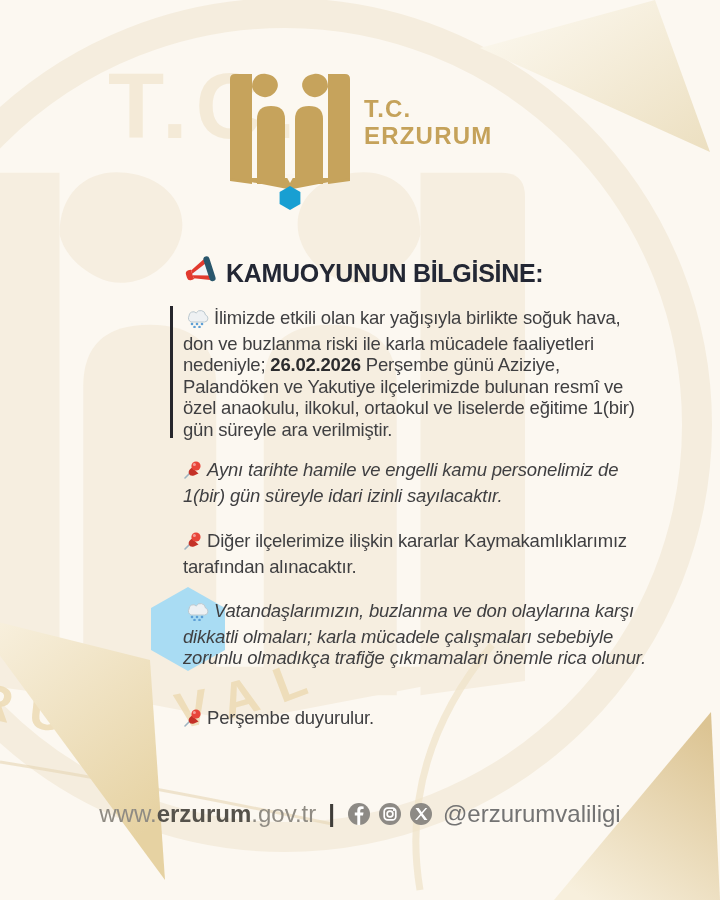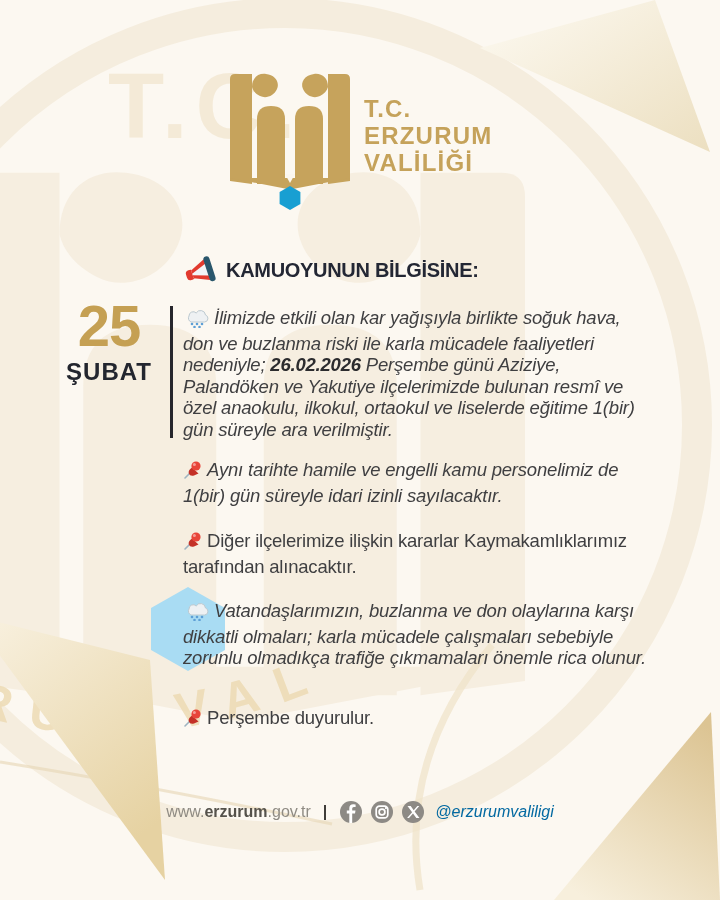--- a/index.html
+++ b/index.html
@@ -11,45 +11,45 @@
   .abs{position:absolute;}
   
   #bg{position:absolute;left:0;top:0;width:720px;height:900px;z-index:0;}
   
   #logo{left:230px;top:73px;width:120px;height:140px;z-index:2;}
   #brand-text{left:364px;top:95px;z-index:2;color:#c5a25a;font-weight:700;
     font-size:24px;line-height:27px;letter-spacing:1.2px;}
   
   #megaphone{left:183px;top:254px;width:37px;height:37px;z-index:2;}
   #heading{left:226px;top:259px;z-index:2;color:#232734;font-weight:700;
-    font-size:20px;letter-spacing:-0.3px;}
+    font-size:25px;letter-spacing:-0.3px;}
   
   #date{left:56px;top:297px;width:106px;text-align:center;z-index:2;}
   #date .day{color:#c5a053;font-weight:700;font-size:58px;line-height:58px;letter-spacing:-1px;}
   #date .month{color:#23262f;font-weight:700;font-size:24px;line-height:28px;letter-spacing:1px;margin-top:3px;}
   #divider{left:170px;top:306px;width:3px;height:132px;background:#26262c;z-index:2;}
   
   .para{left:183px;width:472px;z-index:2;color:#3f3f41;font-size:18.5px;
     line-height:21.5px;letter-spacing:-0.2px;}
   .para b{font-weight:700;color:#2c2c2e;}
   .ic{display:inline-block;vertical-align:-4px;margin-right:4px;}
-  #p1{top:306px;font-style:italic;}
+  #p1{top:306px;}
   #p2{top:459px;font-style:italic;}
   #p3{top:530px;}
   #p4{top:599px;font-style:italic;}
   #p5{top:707px;}
   #hex-decor{left:151px;top:587px;width:74px;height:84px;background:#a9dcf3;z-index:1;
     clip-path:polygon(50% 0,100% 25%,100% 75%,50% 100%,0 75%,0 25%);}
   
   #footer{left:0;top:800px;width:720px;display:flex;justify-content:center;
-    align-items:center;gap:10px;z-index:2;font-size:16px;color:#8f8b83;}
+    align-items:center;gap:10px;z-index:2;font-size:24px;color:#8f8b83;}
   #footer .site{font-weight:700;color:#55524b;}
   #footer .sep{font-weight:700;color:#3f3d39;padding:0 2px;}
   #footer .socials{display:flex;gap:7px;align-items:center;}
-  #footer .handle{color:#0369a1;font-style:italic;}
+  #footer .handle{color:#737373;}
 </style>
 </head>
 <body>
 
 <div id="canvas">
 
   <svg id="bg" viewBox="0 0 720 900" xmlns="http://www.w3.org/2000/svg">
     <defs>
       <g id="mark">
         <g id="halfL">
@@ -90,38 +90,33 @@
 
   <svg id="logo" class="abs" viewBox="0 0 120 140" xmlns="http://www.w3.org/2000/svg">
     <use href="#mark" fill="#c6a35c"></use>
     <polygon points="55,101 65,101 60,110" fill="#fbf6ee"></polygon>
     <polygon points="60,113 70.4,119 70.4,131 60,137 49.6,131 49.6,119" fill="#189fd2"></polygon>
   </svg>
 
   <div id="brand-text" class="abs">
     <div>T.C.</div>
     <div>ERZURUM</div>
-    <div>VALİLİĞİ</div>
   </div>
 
   <svg id="megaphone" class="abs" viewBox="0 0 36 36" xmlns="http://www.w3.org/2000/svg">
     <g transform="rotate(-18 18 18)">
       <rect x="3" y="12" width="8" height="10" rx="3.5" fill="#e23a2e"></rect>
       <polygon points="9,13 24,6.5 24,27.5 9,21" fill="#f3f4f6"></polygon>
       <polygon points="9,13 24,6.5 24,11 9,16.4" fill="#e23a2e"></polygon>
       <polygon points="9,18 24,23 24,27.5 9,21" fill="#e23a2e"></polygon>
       <rect x="23.5" y="4.5" width="6" height="25" rx="3" fill="#29566b"></rect>
     </g>
   </svg>
   <div id="heading" class="abs">KAMUOYUNUN BİLGİSİNE:</div>
 
-  <div id="date" class="abs">
-    <div class="day">25</div>
-    <div class="month">ŞUBAT</div>
-  </div>
   <div id="divider" class="abs"></div>
 
   <div id="hex-decor" class="abs"></div>
 
   <div id="p1" class="para abs">
     <span class="ic">
       <svg width="27" height="22" viewBox="0 0 27 22">
         <path d="M6,10 a4.2,4.2 0 0 1 7.2,-3 a5,5 0 0 1 9.3,2 a3.6,3.6 0 0 1 -1,7 L8,16 a4.2,4.2 0 0 1 -2,-6 Z" fill="#eef1f3" stroke="#bcc9d0" stroke-width="1"></path>
         <g fill="#5d9fd6">
           <circle cx="9" cy="18" r="1.3"></circle>

